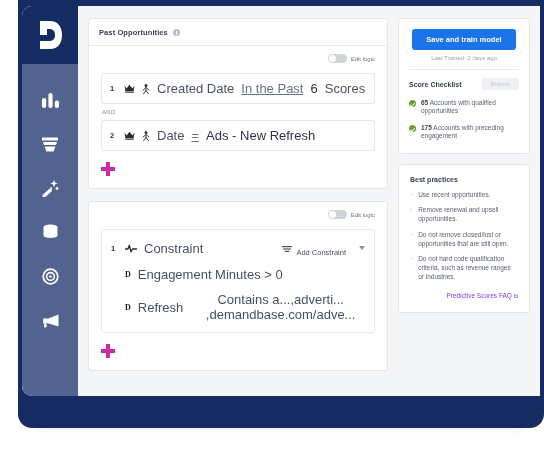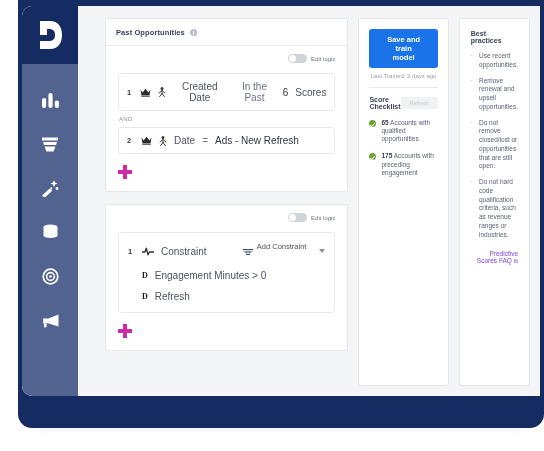--- a/index.html
+++ b/index.html
@@ -30,21 +30,20 @@
 
   
   #app {
     position: absolute;
     left: 22px; top: 6px;
     width: 518px; height: 390px;
     background: #f4f5f7;
     border-radius: 10px 0 0 10px;
     overflow: hidden;
     display: flex;
-    gap: 17px;
   }
 
   
   #sidebar {
     width: 56px;
     background: #53638f;
     border-radius: 10px 0 0 10px;
     flex-shrink: 0;
     position: relative;
   }
@@ -67,21 +66,21 @@
 
   
   #main {
     flex: 1;
     padding: 12px 10px 10px 10px;
     display: flex;
     gap: 10px;
     overflow: hidden;
   }
   #left-col { width: 300px; display: flex; flex-direction: column; gap: 12px; }
-  #right-col { flex: 1; display: flex; flex-direction: row; gap: 10px; justify-content: flex-end; }
+  #right-col { flex: 1; display: flex; flex-direction: column; gap: 10px; }
 
   
   .card {
     background: #ffffff;
     border: 1px solid #e3e5e9;
     border-radius: 3px;
   }
   .card-head {
     padding: 9px 10px 8px 10px;
     border-bottom: 1px solid #e8eaed;
@@ -140,22 +139,22 @@
     border: 1px solid #e6e8ec;
     border-radius: 3px;
     background: #fff;
     padding: 7px 8px;
     display: flex;
     align-items: center;
     gap: 7px;
     cursor: pointer;
   }
   .rule-idx { font-size: 7.5px; font-weight: bold; color: #2f3440; width: 7px; }
-  .rule-text { font-size: 10px; color: #4a5160; text-align: center; }
-  .rule-text.op { color: #6c7280; }
+  .rule-text { font-size: 13px; color: #4a5160; text-align: center; }
+  .rule-text.op { color: #6c7280; text-decoration: underline; }
   .rule-text.val { color: #2f3440; }
   .and-label {
     font-size: 6px;
     color: #878d99;
     padding: 5px 0 5px 1px;
     letter-spacing: .3px;
   }
   .icon-crown svg, .icon-person svg { display:block; }
 
   
@@ -180,21 +179,21 @@
     padding: 9px 9px 10px 9px;
   }
   .group-head {
     display: flex;
     align-items: center;
     gap: 7px;
   }
   .group-head .spacer { flex: 1; }
   .add-constraint {
     display: flex;
-    align-items: flex-start;
+    align-items: flex-end;
     gap: 4px;
     cursor: pointer;
   }
   .add-constraint-label { font-size: 7.5px; color: #4a5160; }
   .caret {
     width: 0; height: 0;
     border-left: 3.5px solid transparent;
     border-right: 3.5px solid transparent;
     border-top: 4px solid #8a8f9a;
     margin-left: 6px;
@@ -473,20 +472,21 @@
             </div>
 
             <div class="sub-row">
               <span class="dlogo">D</span>
               <span class="rule-text">Engagement Minutes &gt; 0</span>
             </div>
 
             <div class="sub-row">
               <span class="dlogo">D</span>
               <span class="rule-text">Refresh</span>
+              <span class="rule-text" style="margin-left:6px;">Contains a...,adverti... ,demandbase.com/adve...</span>
             </div>
           </div>
 
           <div class="plus-btn"></div>
         </div>
       </div>
     </div>
 
     <div id="right-col">
 

